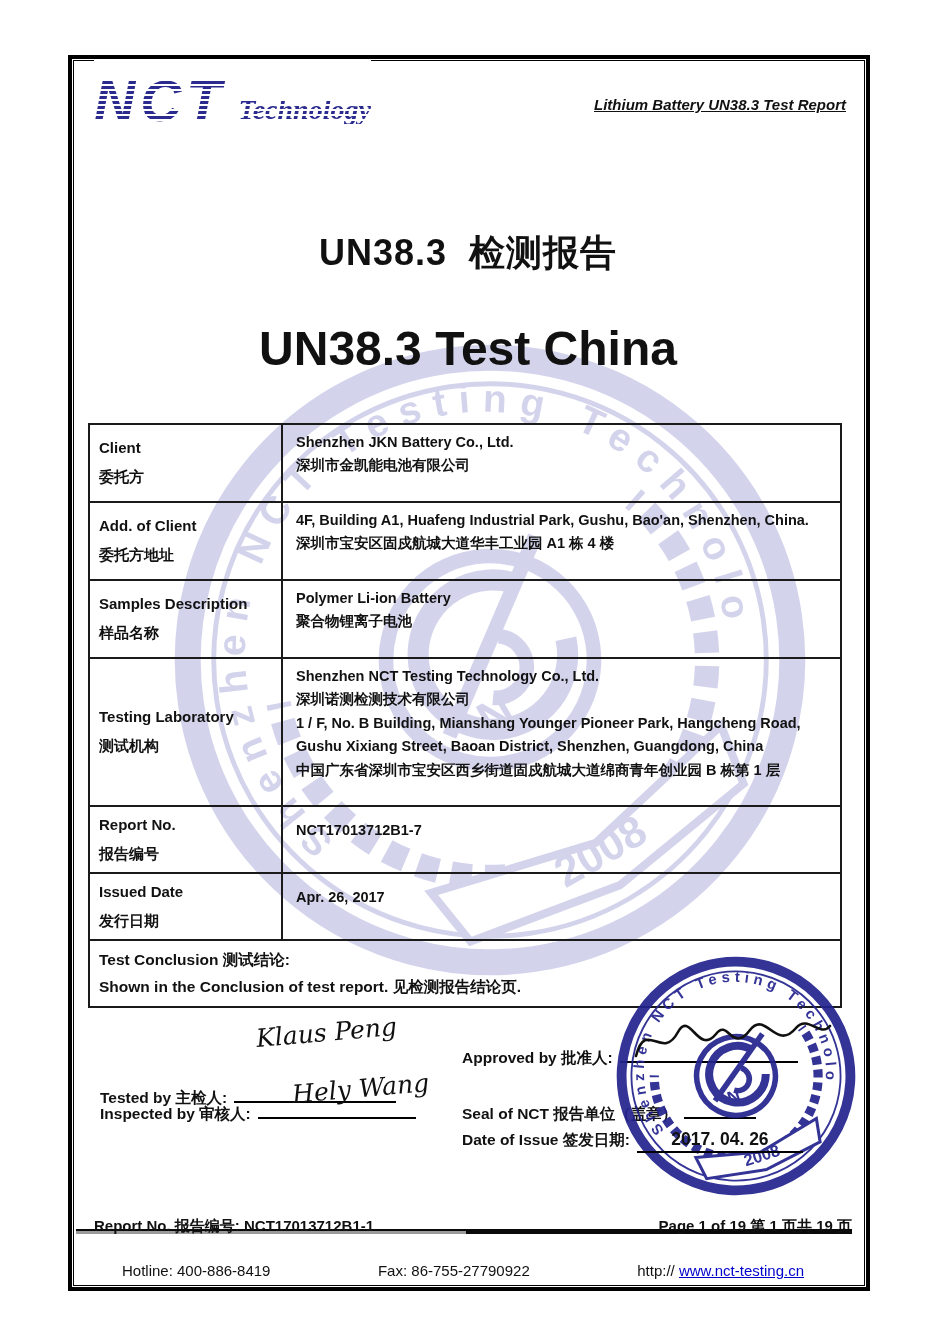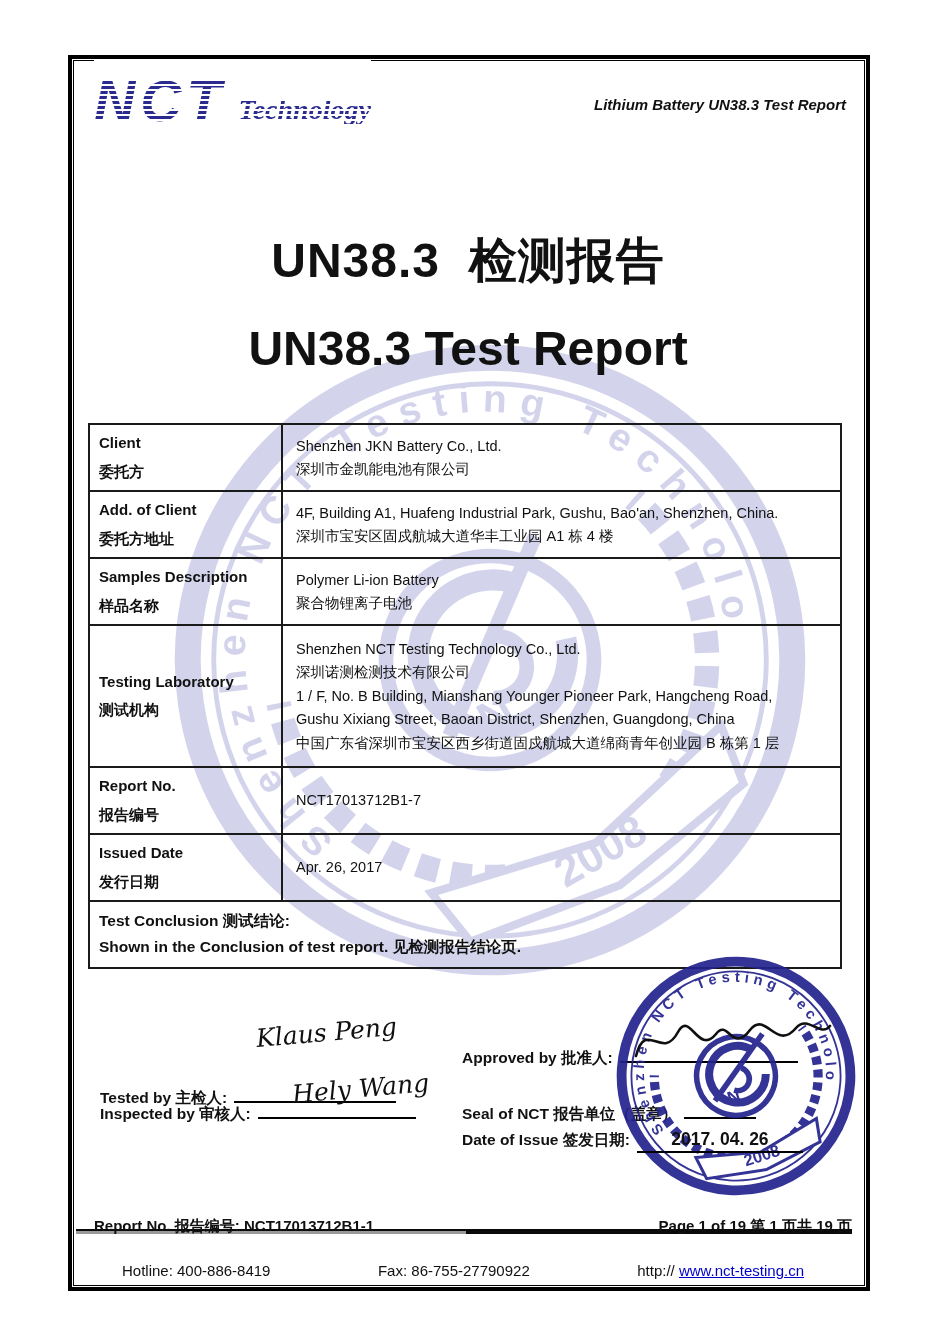--- a/index.html
+++ b/index.html
@@ -15,38 +15,38 @@
   }
   .frame::after {
     content:""; position:absolute; inset:1px; border:1px solid #000; pointer-events:none;
   }
   
   .logo { position:absolute; left:94px; top:56px; height:74px; color:#2b2b8f; display:flex; align-items:flex-end; z-index:3; }
   .logo-main { font-size:57px; font-weight:bold; font-style:italic; letter-spacing:5px; line-height:1; font-family:"Liberation Sans",sans-serif; }
   .logo-sub  { font-size:28px; font-weight:bold; font-style:italic; margin-left:12px; margin-bottom:4px; font-family:"Liberation Serif",serif; }
   .logo::after { content:""; position:absolute; inset:0; pointer-events:none;
     background:repeating-linear-gradient(to bottom, transparent 0 3px, #ffffff 3px 5px); }
-  .doc-type { position:absolute; right:90px; top:96px; font-size:15px; font-weight:bold; font-style:italic; z-index:3; }
+  .doc-type { position:absolute; right:90px; top:96px; font-size:15px; font-weight:bold; font-style:italic; z-index:3;text-decoration:underline; }
   
   .title { position:absolute; left:0; width:100%; text-align:center; font-weight:bold; white-space:pre; z-index:2; }
-  .title-zh { top:229px; font-size:48px; letter-spacing:1px; }
+  .title-zh { top:229px; font-size:36px; letter-spacing:1px; }
   .title-en { top:321px; font-size:48px; }
   
   .wm-defs { position:absolute; width:0; height:0; }
   .watermark { position:absolute; left:165px; top:335px; width:650px; height:650px;
     color:#a9aadb; opacity:.5; transform:rotate(-30deg); z-index:0; }
   .seal { position:absolute; left:613px; top:953px; width:246px; height:246px;
     color:#23238f; opacity:.92; transform:rotate(-18deg); z-index:6; }
   .approved-scribble { position:absolute; left:628px; top:1004px; width:210px; height:70px; z-index:7; }
   
   table.info { position:absolute; left:88px; top:423px; width:754px;
     border-collapse:collapse; table-layout:fixed; z-index:2; }
   table.info td { border:2px solid #1a1a1a; vertical-align:middle; background:transparent; }
   td.lbl { width:178px; padding:4px 4px 4px 9px; font-weight:bold; font-size:15px; line-height:1.9; }
-  td.val { padding:5px 6px 5px 13px; font-size:14.5px; line-height:1.55; }
+  td.val { padding:5px 6px 23px 13px; font-size:14.5px; line-height:1.55;font-weight:bold; }
   td.val .line { margin:1px 0; }
   td.val .gap { }
   tr.r-std  { height:59px; } tr.r-model { height:58px; }
   tr.r-lab  { height:142px; } tr.r-no { height:52px; } tr.r-date { height:56px; }
   tr.r-conc { height:54px; }
   td.conc { padding:6px 18px 6px 9px; font-weight:bold; font-size:15.5px; line-height:1.7; }
   
   .sig-row { position:absolute; font-weight:bold; font-size:15.5px; white-space:nowrap; z-index:3; }
   .sig-line { display:inline-block; border-bottom:2px solid #000; height:4px; margin-left:7px; vertical-align:baseline; }
   .sig-value { display:inline-block; border-bottom:2px solid #000; margin-left:7px; text-align:center;
@@ -94,21 +94,21 @@
   <use href="#sealgfx"></use>
 </svg>
 
 <div class="logo">
   <span class="logo-main">NCT</span>
   <span class="logo-sub">Technology</span>
 </div>
 <div class="doc-type">Lithium Battery UN38.3 Test Report</div>
 
 <div class="title title-zh">UN38.3  检测报告</div>
-<div class="title title-en">UN38.3 Test Report</div>
+<div class="title title-en">UN38.3 Test China</div>
 
 <table class="info">
   <tbody>
       <tr class="r-std">
     <td class="lbl">
       <div>Client</div>
       <div>委托方</div>
     </td>
     <td class="val">
       <div class="line">Shenzhen JKN Battery Co., Ltd.</div>

